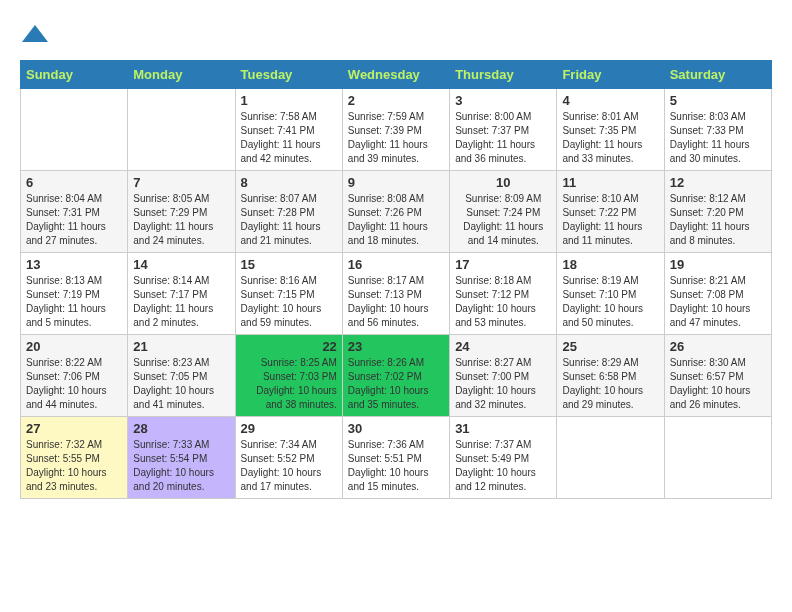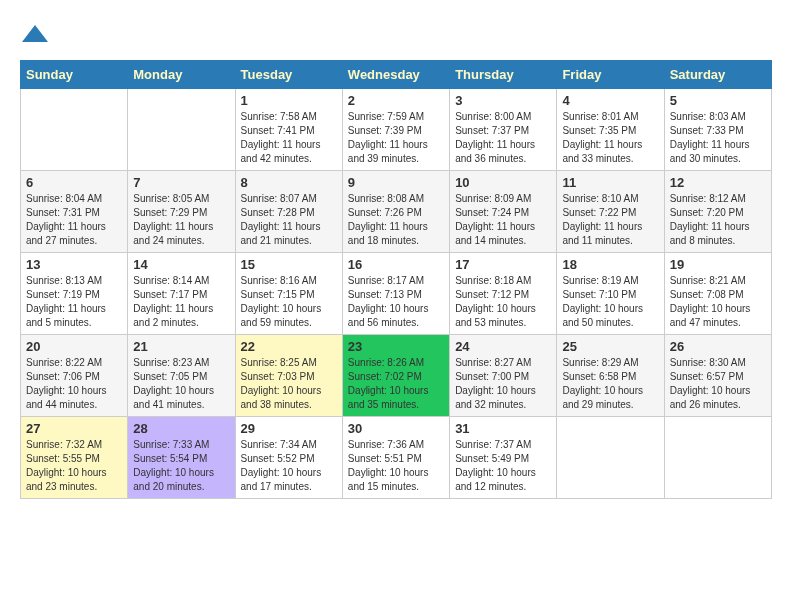--- a/index.html
+++ b/index.html
@@ -53,21 +53,21 @@
       font-size: 16px;
       color: #333;
     }
     .calendar {
       width: 100%;
       border-collapse: collapse;
       border: 1px solid #ccc;
     }
     .calendar th {
       background-color: #2a7ab5;
-      color: #fef9c3;
+      color: #bef264;
       font-size: 13px;
       font-weight: bold;
       padding: 6px 5px;
       text-align: left;
       border: 1px solid #2a7ab5;
     }
     .calendar td {
       vertical-align: top;
       border: 1px solid #ccc;
       padding: 4px 5px;
@@ -182,21 +182,21 @@
           <div class="day-info">Sunrise: 8:07 AM
 Sunset: 7:28 PM
 Daylight: 11 hours and 21 minutes.</div>
         </td>
         <td style="background-color: rgb(245, 245, 245);">
           <span class="day-number">9</span>
           <div class="day-info">Sunrise: 8:08 AM
 Sunset: 7:26 PM
 Daylight: 11 hours and 18 minutes.</div>
         </td>
-        <td style="background-color: rgb(245, 245, 245);">
+        <td style="background-color: rgb(245, 245, 245); text-align: center;">
           <span class="day-number">10</span>
           <div class="day-info">Sunrise: 8:09 AM
 Sunset: 7:24 PM
 Daylight: 11 hours and 14 minutes.</div>
         </td>
         <td style="background-color: rgb(245, 245, 245);">
           <span class="day-number">11</span>
           <div class="day-info">Sunrise: 8:10 AM
 Sunset: 7:22 PM
 Daylight: 11 hours and 11 minutes.</div>
@@ -258,21 +258,21 @@
           <div class="day-info">Sunrise: 8:22 AM
 Sunset: 7:06 PM
 Daylight: 10 hours and 44 minutes.</div>
         </td>
         <td style="background-color: rgb(245, 245, 245);">
           <span class="day-number">21</span>
           <div class="day-info">Sunrise: 8:23 AM
 Sunset: 7:05 PM
 Daylight: 10 hours and 41 minutes.</div>
         </td>
-        <td style="background-color: #fef9c3;">
+        <td style="background-color: #22c55e; text-align: right;">
           <span class="day-number">22</span>
           <div class="day-info">Sunrise: 8:25 AM
 Sunset: 7:03 PM
 Daylight: 10 hours and 38 minutes.</div>
         </td>
         <td style="background-color: #22c55e;">
           <span class="day-number">23</span>
           <div class="day-info">Sunrise: 8:26 AM
 Sunset: 7:02 PM
 Daylight: 10 hours and 35 minutes.</div>

